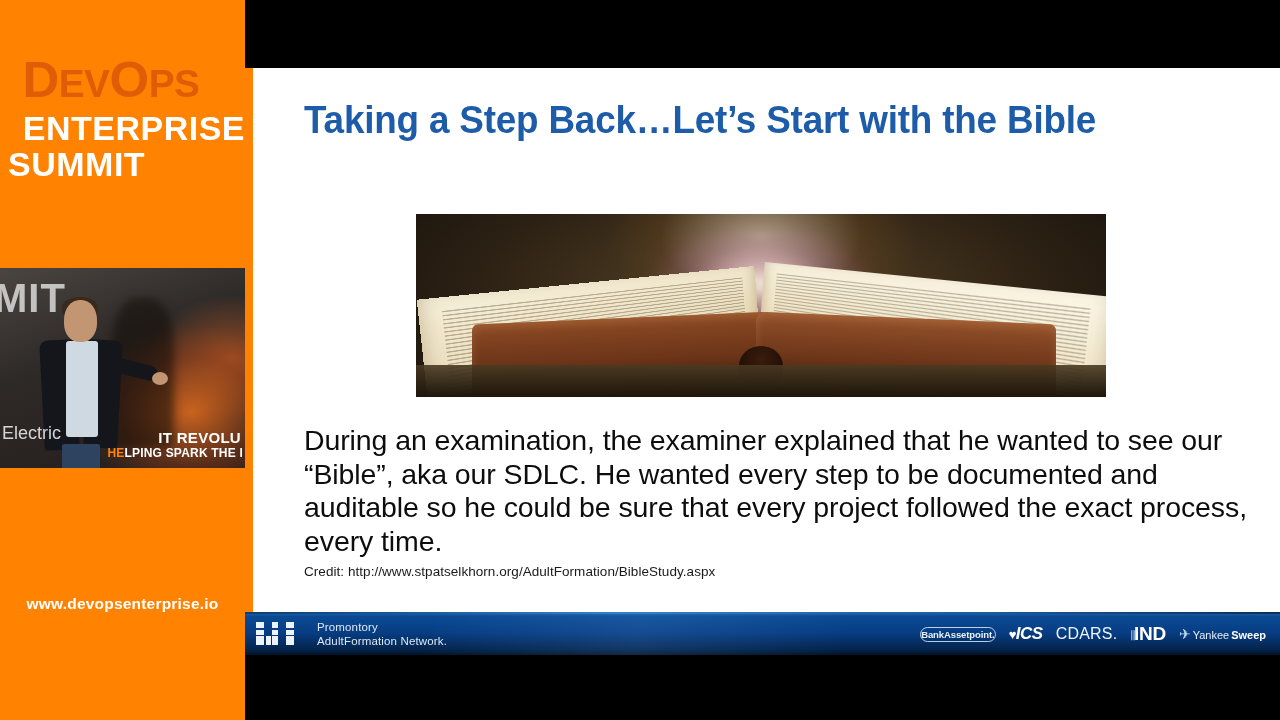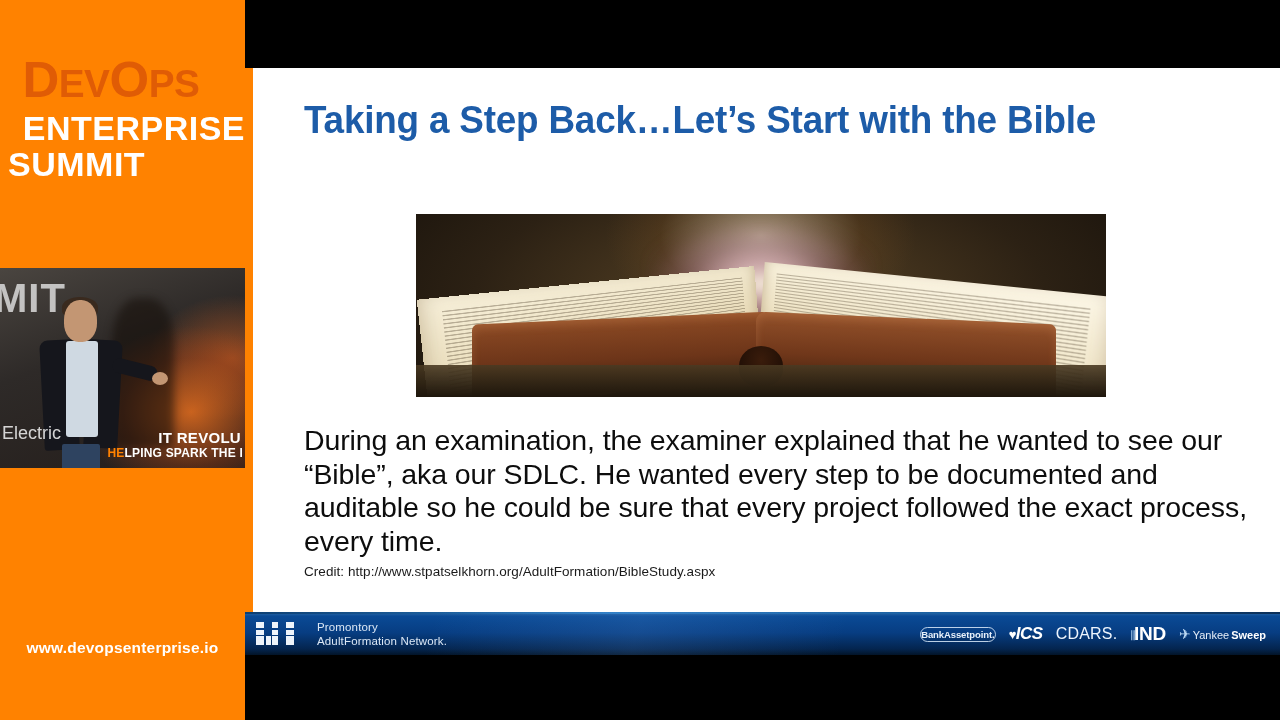--- a/index.html
+++ b/index.html
@@ -160,21 +160,20 @@
   .thumb-itrev-sub .hl { color: #FF8200; }
 
   .site-url {
     position: absolute; left: 0; top: 595px;
     width: 245px;
     text-align: center;
     color: #FFFFFF;
     font-weight: bold;
     font-size: 15.5px;
     letter-spacing: 0.2px;
-    margin-top: 44px;
   }
 
   
   .slide-black-top {
     position: absolute; left: 245px; top: 0;
     width: 1035px; height: 68px;
     background: #000000;
   }
   .slide-black-bottom {
     position: absolute; left: 245px; top: 655px;

